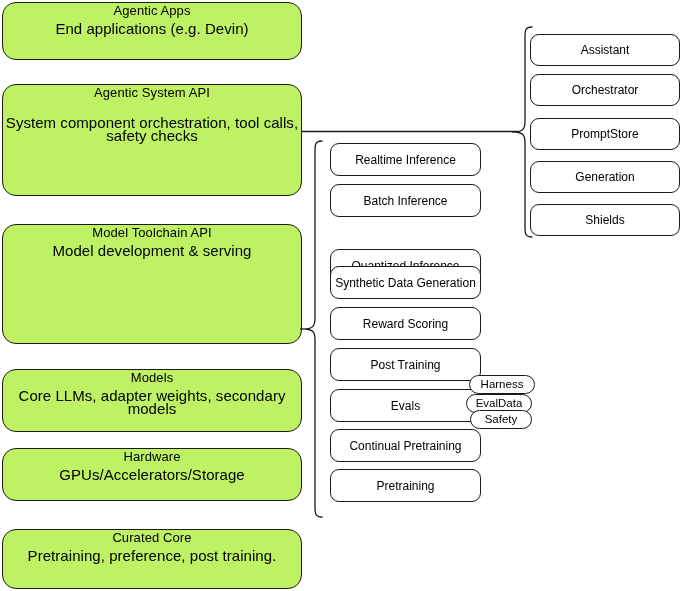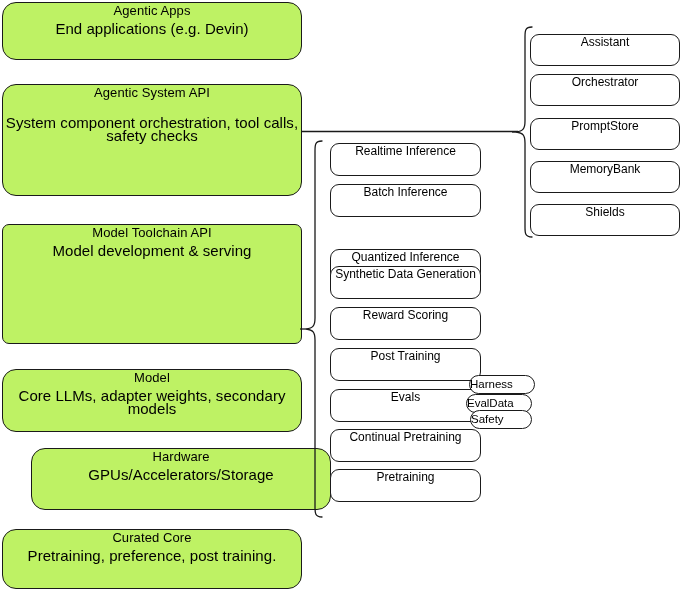--- a/index.html
+++ b/index.html
@@ -40,36 +40,38 @@
     margin-top: 3px;
     letter-spacing: 0.05px;
   }
   .pill-box {
     position: absolute;
     box-sizing: border-box;
     border: 1.3px solid #1a1a1a;
     border-radius: 9px;
     background: #ffffff;
     display: flex;
+    align-items: center;
     justify-content: center;
     text-align: center;
   }
   .pill-label {
     font-size: 12px;
     color: #000000;
     line-height: 14px;
   }
   .tag-pill {
     position: absolute;
     box-sizing: border-box;
     border: 1.3px solid #1a1a1a;
     border-radius: 11px;
     background: #ffffff;
     display: flex;
     align-items: center;
+    justify-content: center;
     z-index: 5;
   }
   .tag-label {
     font-size: 11.5px;
     color: #000000;
     line-height: 13px;
   }
   .brace {
     position: absolute;
     z-index: 1;
@@ -88,31 +90,31 @@
   <div class="layer-box" style="left:2px; top:2px; width:300px; height:58px;">
     <div class="layer-title">Agentic Apps</div>
     <div class="layer-sub">End applications (e.g. Devin)</div>
   </div>
 
   <div class="layer-box" style="left:2px; top:84px; width:300px; height:112px;gap:12px;">
     <div class="layer-title">Agentic System API</div>
     <div class="layer-sub">System component orchestration, tool calls, safety checks</div>
   </div>
 
-  <div class="layer-box" style="left:2px; top:224px; width:300px; height:120px;border-radius:7px;">
+  <div class="layer-box" style="left:2px; top:224px; width:300px; height:120px;">
     <div class="layer-title">Model Toolchain API</div>
     <div class="layer-sub">Model development &amp; serving</div>
   </div>
 
   <div class="layer-box" style="left:2px; top:369px; width:300px; height:63px;">
-    <div class="layer-title">Model</div>
+    <div class="layer-title">Models</div>
     <div class="layer-sub">Core LLMs, adapter weights, secondary models</div>
   </div>
 
-  <div class="layer-box" style="left:2px; top:448px; width:300px; height:62px;margin-left:29px;">
+  <div class="layer-box" style="left:2px; top:448px; width:300px; height:53px;">
     <div class="layer-title">Hardware</div>
     <div class="layer-sub">GPUs/Accelerators/Storage</div>
   </div>
 
   <div class="layer-box" style="left:2px; top:529px; width:300px; height:60px;">
     <div class="layer-title">Curated Core</div>
     <div class="layer-sub">Pretraining, preference, post training.</div>
   </div>
 
   <div class="connector" style="left:302px; top:124px; width:216px; height:16px;">
@@ -186,19 +188,19 @@
   <div class="pill-box" style="left:530px; top:34px; width:150px; height:32px;">
     <span class="pill-label">Assistant</span>
   </div>
   <div class="pill-box" style="left:530px; top:118px; width:150px; height:32px;">
     <span class="pill-label">PromptStore</span>
   </div>
   <div class="pill-box" style="left:530px; top:74px; width:150px; height:32px;">
     <span class="pill-label">Orchestrator</span>
   </div>
   <div class="pill-box" style="left:530px; top:161px; width:150px; height:32px;">
-    <span class="pill-label">MemoryBank</span>
+    <span class="pill-label">Generation</span>
   </div>
   <div class="pill-box" style="left:530px; top:204px; width:150px; height:32px;">
     <span class="pill-label">Shields</span>
   </div>
 
 </div>
 
 </body></html>

